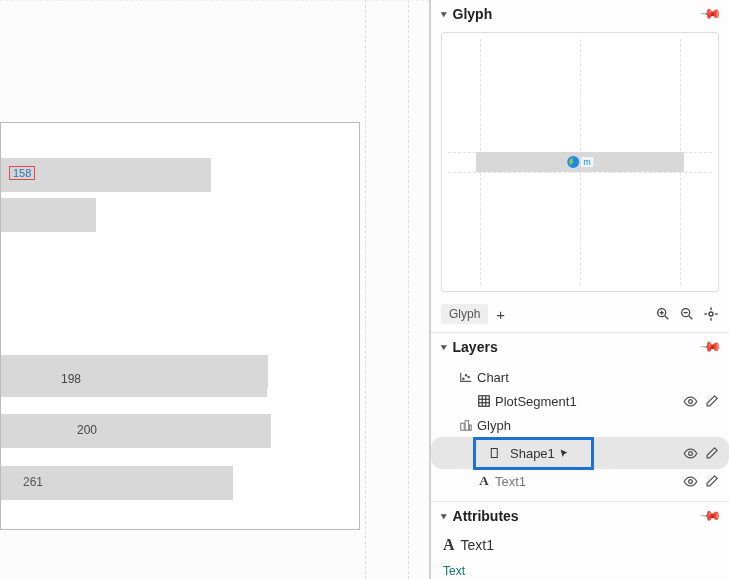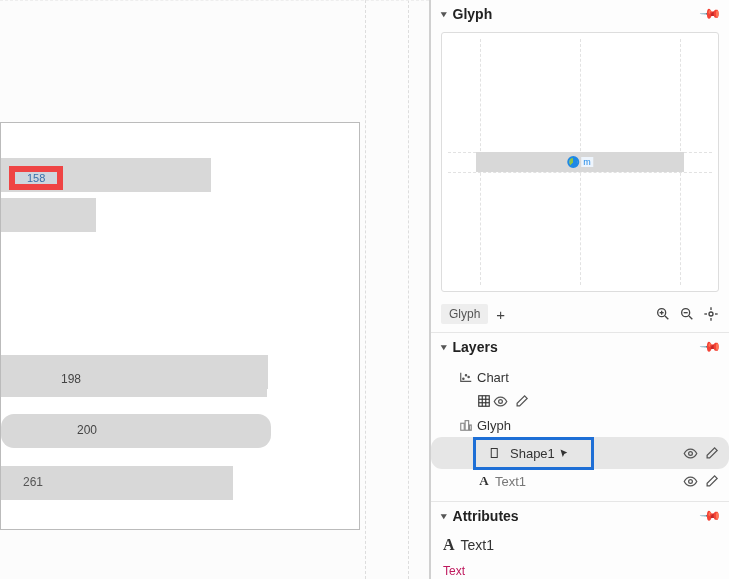--- a/index.html
+++ b/index.html
@@ -6,21 +6,21 @@
   html, body { width: 729px; height: 579px; overflow: hidden; font-family: "Segoe UI", Arial, sans-serif; font-size: 13px; color: #333; background: #f9f9f9; }
   .app { display: flex; width: 100%; height: 100%; }
   .canvas-area { flex: 1 1 auto; position: relative; background: #fcfcfc; overflow: hidden; }
   .canvas-guides { position: absolute; inset: 0; }
   .vguide { position: absolute; top: 0; bottom: 0; border-left: 1px dashed #ddd; }
   .hguide { position: absolute; left: 0; right: 0; border-top: 1px dashed #eee; }
   .chart-frame { position: absolute; left: 0; top: 122px; width: 360px; height: 408px; border: 1px solid #bbb; background: #fff; }
   .bar-row { position: absolute; left: 0; height: 34px; background: #d8d8d8; display: flex; align-items: center; }
   .bar-label { position: absolute; font-size: 12px; color: #555; }
   .bar-label.inside { color: #444; }
-  .label-highlight { position: absolute; border: 6px solid #ef4444; padding: 0 12px; font-size: 11px; color: #3a6fa8; background: rgba(180,210,240,0.25); }
+  .label-highlight { position: absolute; border: 1px solid #ef4444; padding: 0 3px; font-size: 11px; color: #3a6fa8; background: rgba(180,210,240,0.25); }
 
   .side-panel { flex: 0 0 300px; border-left: 2px solid #d0d0d0; background: #fdfdfd; display: flex; flex-direction: column; }
   .panel-section { border-bottom: 1px solid #e6e6e6; }
   .panel-header { display: flex; align-items: center; padding: 6px 10px; font-weight: 600; font-size: 14px; color: #222; }
   .panel-header .chev { margin-right: 6px; font-size: 11px; color: #555; transform: scaleY(0.8); }
   .panel-header .pin { margin-left: auto; color: #888; font-size: 14px; transform: rotate(45deg); }
   .glyph-preview { margin: 4px 10px 8px 10px; border: 1px solid #ddd; border-radius: 3px; height: 260px; background: #fff; position: relative; }
   .glyph-preview .gp-guides { position: absolute; inset: 6px; }
   .gp-vline { position: absolute; top:0; bottom:0; border-left: 1px dashed #e2e2e2; }
   .gp-hline { position: absolute; left:0; right:0; border-top: 1px dashed #e2e2e2; }
@@ -41,21 +41,21 @@
   .tree-row .icon { width: 18px; display:inline-flex; justify-content:center; color:#555; }
   .tree-row .lbl { flex: 1 1 auto; padding-left: 2px; font-size: 13px; color:#333; }
   .tree-row .row-acts { display:flex; gap:6px; }
   .tree-row .row-acts svg { width:15px; height:15px; color:#555; }
   .tree-row.selected { background: #e6e6e6; }
   .sel-box { border: 3px solid #1e6fd6; padding: 6px 36px 6px 10px; margin-left: 26px; display:inline-flex; align-items:center; gap:6px; position:relative; }
 
   .attr-body { padding: 6px 12px 10px 12px; }
   .attr-name-row { display:flex; align-items:center; gap: 6px; font-size: 14px; color:#333; margin-bottom: 10px; }
   .attr-name-row .A { font-family: "Times New Roman", serif; font-weight: bold; font-size: 16px; }
-  .attr-label { font-size: 12px; color:#be185d; }
+  .attr-label { font-size: 12px; color:#0f766e; }
 
   svg { display:block; }
 </style>
 </head>
 <body>
 
 <div class="app">
 
   <div class="canvas-area">
     <div class="canvas-guides">
@@ -69,21 +69,21 @@
         <span class="label-highlight" style="left:8px; top:8px;">158</span>
       </div>
       <div class="bar-row" style="top:75px; width:95px;"></div>
 
       <div class="bar-row" style="top:188px; width:267px;margin-top:44px;">
         <span class="bar-label inside" style="left:60px; top:9px;">199</span>
       </div>
       <div class="bar-row" style="top:240px; width:266px;">
         <span class="bar-label inside" style="left:60px; top:9px;text-align:center;">198</span>
       </div>
-      <div class="bar-row" style="top:291px; width:270px;border-radius:13px;">
+      <div class="bar-row" style="top:291px; width:270px;">
         <span class="bar-label inside" style="left:76px; top:9px;">200</span>
       </div>
       <div class="bar-row" style="top:343px; width:232px;"></div>
       <span class="bar-label" style="left:22px; top:352px;">261</span>
     </div>
   </div>
 
   <div class="side-panel">
 
     <div class="panel-section">
@@ -157,20 +157,21 @@
           <span class="indent" style="width:28px"></span>
           <span class="icon">
             <svg viewBox="0 0 16 16" width="14" height="14" fill="none" stroke="#333" stroke-width="1.3">
                 <rect x="2" y="2" width="12" height="12"></rect>
                 <line x1="2" y1="6" x2="14" y2="6"></line>
                 <line x1="2" y1="10" x2="14" y2="10"></line>
                 <line x1="6" y1="2" x2="6" y2="14"></line>
                 <line x1="10" y1="2" x2="10" y2="14"></line>
               </svg>
           </span>
+          <span class="lbl">PlotSegment1</span>
           <span class="row-acts">
             <svg viewBox="0 0 24 24" fill="none" stroke="currentColor" stroke-width="2">
                 <path d="M2 12s3.5-7 10-7 10 7 10 7-3.5 7-10 7S2 12 2 12z"></path>
                 <circle cx="12" cy="12" r="3"></circle>
               </svg>
             <svg viewBox="0 0 24 24" fill="none" stroke="currentColor" stroke-width="2">
                 <path d="M17 3l4 4L9 19H5v-4z"></path>
               </svg>
           </span>
         </div>

